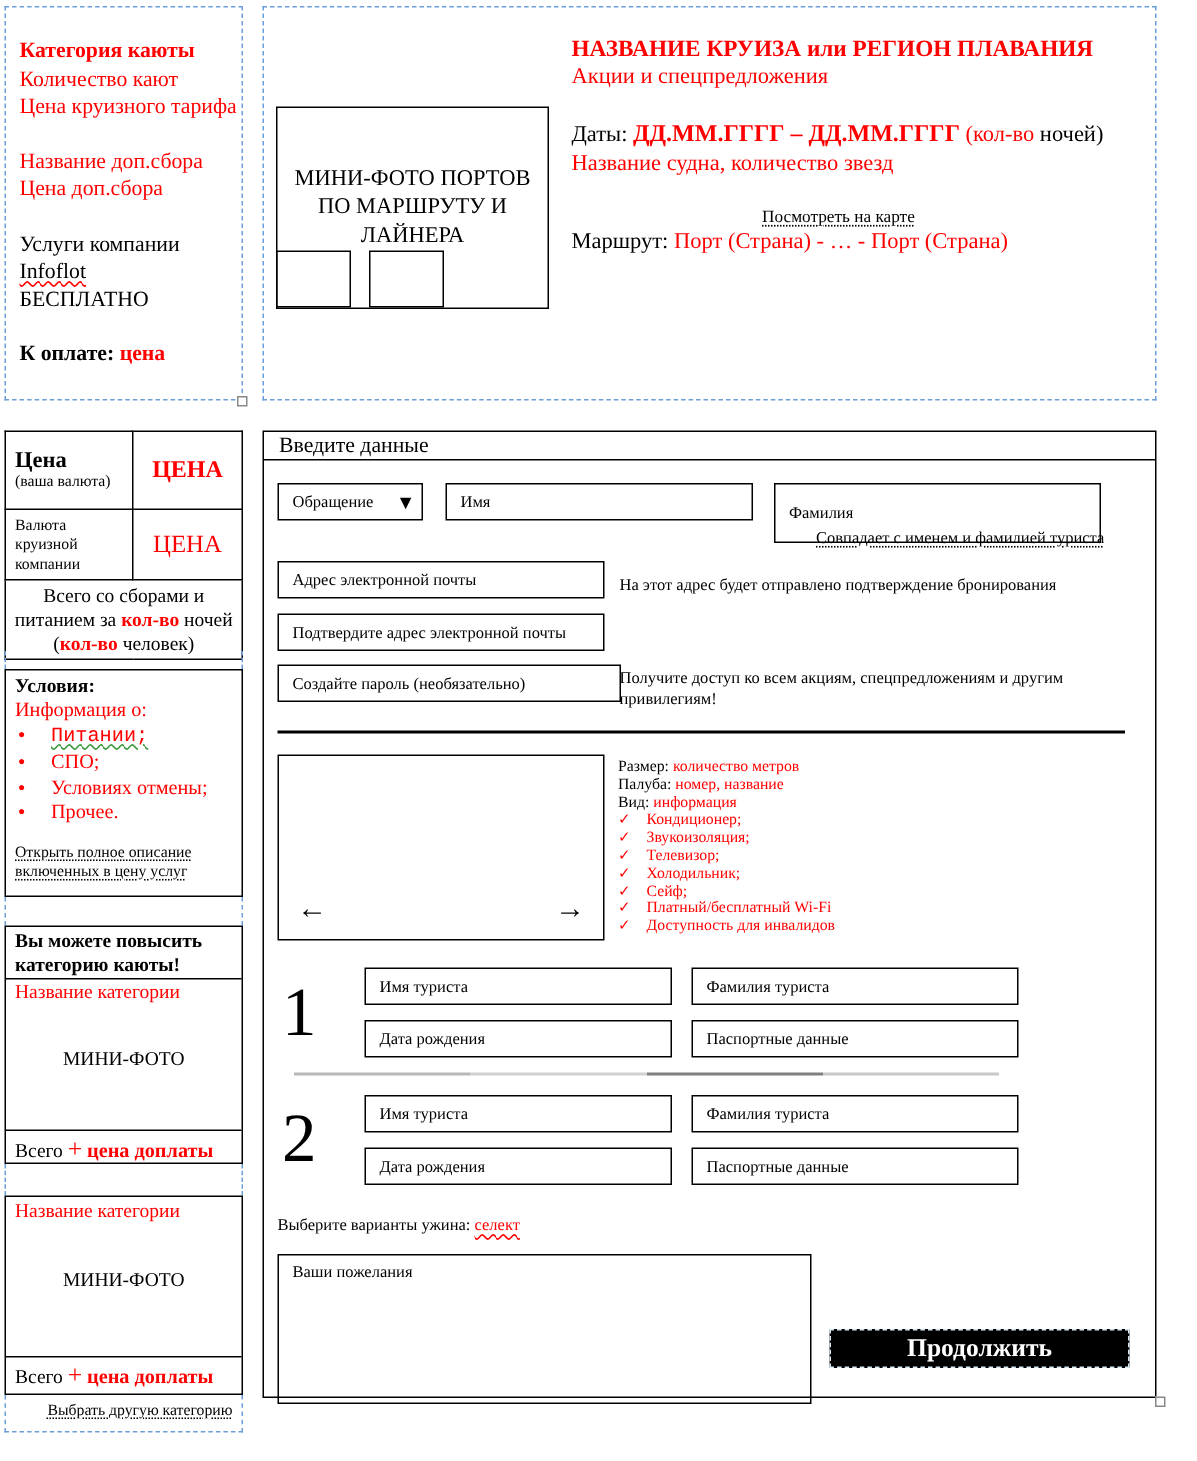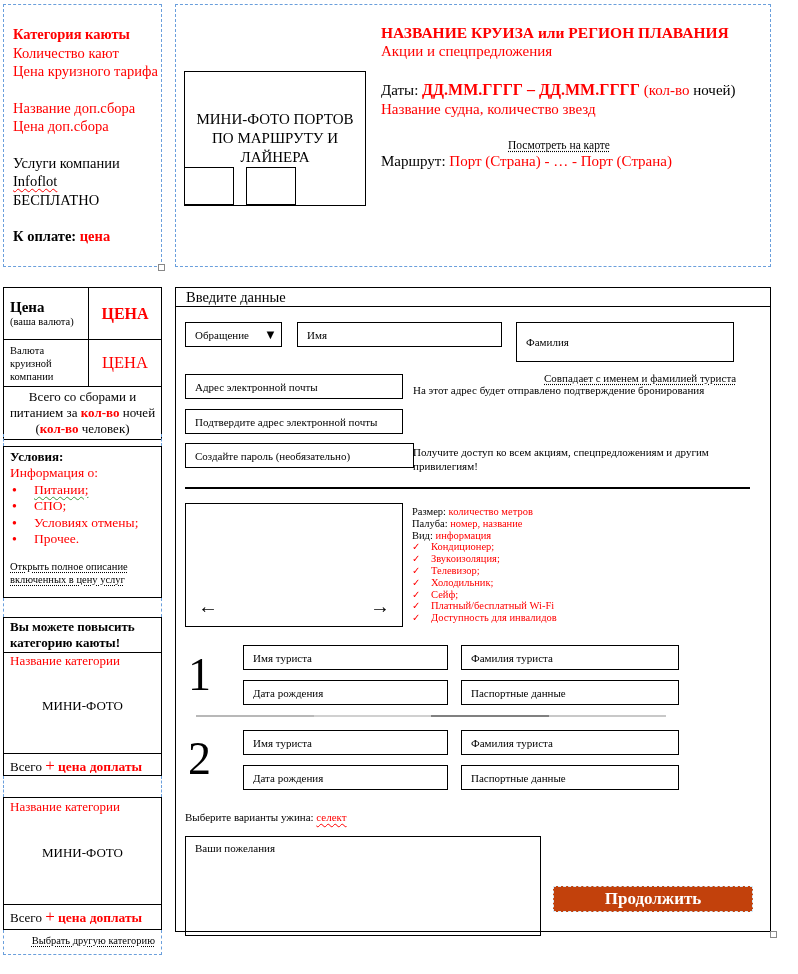--- a/index.html
+++ b/index.html
@@ -5,21 +5,21 @@
   * { box-sizing: border-box; margin: 0; padding: 0; }
   html, body { width: 798px; height: 974px; background: #fff; overflow: hidden; }
   body { position: relative; font-family: "Liberation Serif", "DejaVu Serif", serif; color: #000; }
   .abs { position: absolute; }
   .red { color: #ff0000; }
   .b { font-weight: bold; }
   .dashed-frame { position: absolute; border: 1px dashed #6a9fdc; }
   .solid { position: absolute; border: 1.5px solid #000; }
   .dotted-link { text-decoration: underline dotted; text-underline-offset: 2px; cursor: pointer; }
   .squiggle-red { text-decoration: underline wavy #ff0000; text-decoration-thickness: 1px; text-underline-offset: 2px; }
-  .squiggle-green { text-decoration: underline wavy #3a9a3a; text-decoration-thickness: 1px; text-underline-offset: 2px; }
+  .squiggle-green { text-decoration: underline wavy #3a9a3a; text-decoration-thickness: 1px; text-underline-offset: 2px; font-family: Liberation Mono, monospace; }
   .handle { position: absolute; width: 7px; height: 7px; border: 1px solid #888; background: #fff; }
 
   
   .summary { left: 3px; top: 4px; width: 159px; height: 263px; padding: 20px 0 0 9px; font-size: 14.5px; line-height: 18.5px; }
   .summary p { margin: 0; }
   .gap { height: 18px; }
 
   
   .header { left: 175px; top: 4px; width: 596px; height: 263px; }
   .main-photo { left: 8px; top: 18px; width: 182px; height: 135px; border: 1.5px solid #000; display: flex; align-items: center; justify-content: center; text-align: center; font-size: 15px; line-height: 19px; margin-top: 48px; }
@@ -54,21 +54,21 @@
   .hr-black { position: absolute; height: 1.5px; background: #000; }
   .hr-gray { position: absolute; height: 2px; background: linear-gradient(90deg,#b8b8b8 0 25%,#d0d0d0 25% 50%,#808080 50% 75%,#c8c8c8 75%); }
   .cabin-photo { position: absolute; left: 9px; top: 215px; width: 218px; height: 124px; border: 1.5px solid #000; }
   .cabin-photo .label { position: absolute; left: 0; top: 48px; width: 100%; text-align: center; font-size: 15px; }
   .arrow { position: absolute; top: 92px; font-size: 20px; line-height: 20px; }
   .amen { position: absolute; left: 236px; top: 218px; font-size: 10.5px; line-height: 11.8px; }
   .amen ul { list-style: none; }
   .amen li { position: relative; padding-left: 19px; color: #ff0000; }
   .amen li::before { content: "✓"; position: absolute; left: 0; color: #ff0000; font-size: 10px; }
   .tnum { position: absolute; font-size: 46px; line-height: 46px; left: 12px; }
-  .continue-btn { position: absolute; left: 377px; top: 598px; width: 200px; height: 26px; background: #c2410c; border: 1px dashed #d8ecf8; color: #fff; font-weight: bold; font-size: 17px; text-align: center; line-height: 23px; cursor: pointer; }
+  .continue-btn { position: absolute; left: 377px; top: 598px; width: 200px; height: 26px; background: #000000; border: 1px dashed #d8ecf8; color: #fff; font-weight: bold; font-size: 17px; text-align: center; line-height: 23px; cursor: pointer; }
   .wishes { position: absolute; left: 9px; top: 548px; width: 356px; height: 100px; border: 1.5px solid #000; padding: 5px 9px; font-size: 11px; }
 </style>
 </head>
 <body>
 
 <div class="dashed-frame summary">
   <p class="red b">Категория каюты</p>
   <p class="red">Количество кают</p>
   <p class="red">Цена круизного тарифа</p>
   <div class="gap"></div>
@@ -189,21 +189,21 @@
   <div class="field" style="left:9px;top:34px;width:97px;height:25px;cursor:pointer;">
     <span>Обращение</span>
     <span style="margin-left:15px;font-size:13px;">▼</span>
   </div>
   <div class="field" style="left:121px;top:34px;width:205px;height:25px;">
       <span>Имя</span>
     </div>
   <div class="field" style="left:340px;top:34px;width:218px;height:40px;">
       <span>Фамилия</span>
     </div>
-  <div class="note" style="left:368px;top:65px;margin-top:19px;">
+  <div class="note" style="left:368px;top:65px;">
     <span class="dotted-link">Совпадает с именем и фамилией туриста</span>
   </div>
 
   <div class="field" style="left:9px;top:86px;width:218px;height:25px;">
       <span>Адрес электронной почты</span>
     </div>
   <div class="note" style="left:237px;top:96px;">На этот адрес будет отправлено подтверждение бронирования</div>
   <div class="field" style="left:9px;top:121px;width:218px;height:25px;">
       <span>Подтвердите адрес электронной почты</span>
     </div>

